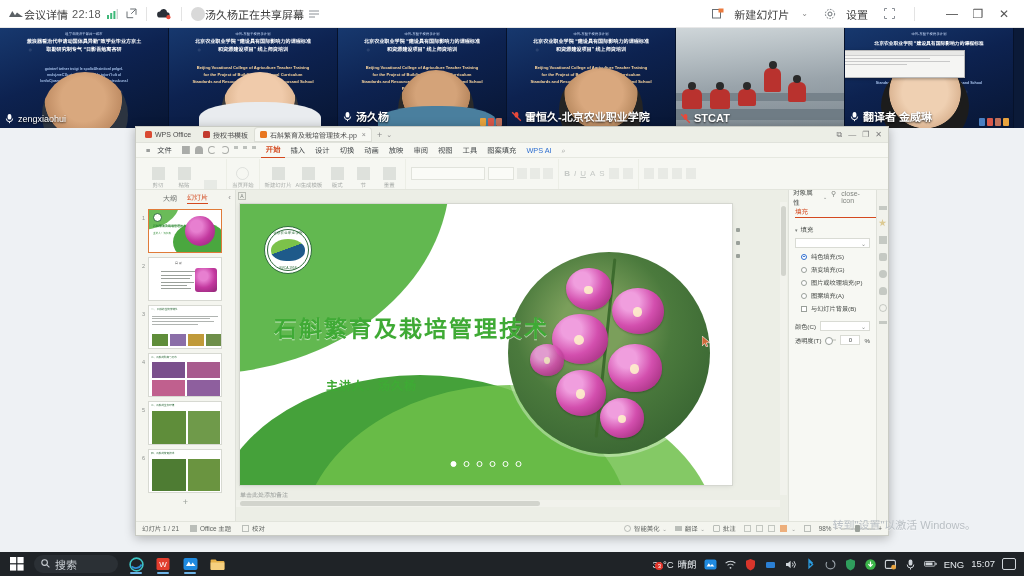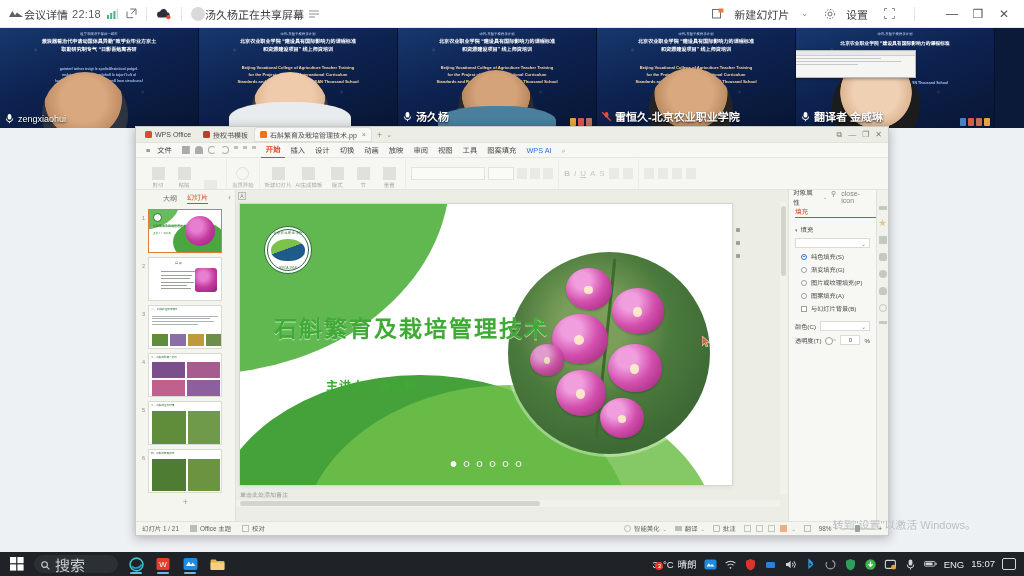--- a/index.html
+++ b/index.html
@@ -28,21 +28,21 @@
   .spacer{ flex:1 1 auto; }
   .tb-right{ gap:10px; }
   .win-btns{ display:flex; align-items:center; gap:2px; margin-left:6px;}
   .win-btn{ width:24px;height:20px; display:flex;align-items:center;justify-content:center;
             color:#555; font-size:12px; }
   .caret{ font-size:8px; color:#8b8b8b; margin-left:2px;}
 
   
   .tiles{ position:absolute; left:0; top:28px; width:1024px; height:100px;
           display:flex; background:#0b1a38; }
-  .tile{ position:relative; width:199px; height:100px; overflow:hidden;
+  .tile{ position:relative; width:169px; height:100px; overflow:hidden;
          background:#0d2550; border-right:1px solid #06122b; }
   .tile.active{ box-shadow:inset 0 0 0 2px #19c39c; }
   .tile .slidebg{ position:absolute; inset:0;
     background:
       radial-gradient(circle at 18% 22%, rgba(255,255,255,.10) 0 1px, transparent 2px),
       radial-gradient(circle at 72% 64%, rgba(255,255,255,.08) 0 1px, transparent 2px),
       radial-gradient(circle at 45% 84%, rgba(255,255,255,.07) 0 1px, transparent 2px),
       linear-gradient(160deg,#17386e 0%,#0d2250 45%,#081634 100%);
   }
   .tile .tiny-head{ position:absolute; top:3px; left:0; right:0; text-align:center;
@@ -244,21 +244,21 @@
              border-radius:0 4px 0 0;}
   .sharebar .nm{ color:#fff; font-size:11px; white-space:nowrap;}
   .sb-ico{ width:13px;height:13px; display:block;}
 
   
   .taskbar{ position:absolute; left:0; bottom:0; width:1024px; height:24px;
             background:#1f2327; display:flex; align-items:center; padding:0 2px;}
   .tb-start{ width:30px; height:24px; display:flex; align-items:center; justify-content:center;}
   .search-pill{ display:flex; align-items:center; gap:5px; height:18px; padding:0 9px 0 7px;
                 background:#2b3035; border-radius:9px; margin-left:2px; min-width:84px;}
-  .search-pill span{ font-size:15px; color:#c9ced3;}
+  .search-pill span{ font-size:11px; color:#c9ced3;}
   .tb-apps{ display:flex; align-items:center; gap:3px; margin-left:6px;}
   .tb-app{ width:24px;height:22px; display:flex;align-items:center;justify-content:center;
            position:relative; border-radius:3px;}
   .tb-app.run::after{ content:""; position:absolute; left:50%; bottom:1px; transform:translateX(-50%);
                       width:12px;height:2px;background:#6fb5e8;border-radius:1px;}
   .tray{ margin-left:auto; display:flex; align-items:center; gap:7px; padding-right:6px;}
   .tray .txt{ font-size:9.5px; color:#e6eaee; white-space:nowrap;}
   .tray .clock{ display:flex; flex-direction:column; line-height:1.05; align-items:flex-end;
                 font-size:8px; color:#e6eaee; }
   .weather{ display:flex; align-items:center; gap:4px;}
@@ -422,20 +422,39 @@
         <span class="mic-ico">
           <svg viewBox="0 0 11 11">
               <rect x="3.6" y="1" width="3.8" height="5.6" rx="1.9" fill="#e8493a"></rect>
               <path d="M1.2 1.2 L9.8 9.8" stroke="#e8493a" stroke-width="1.4"></path>
             </svg>
         </span>
         <span class="nm big">雷恒久-北京农业职业学院</span>
       </div>
     </div>
 
+    <div class="tile">
+      <div class="tile-room"></div>
+      <div class="room-desk" style="left:0;bottom:8px;width:170px;height:11px;"></div>
+      <div class="room-desk" style="left:0;bottom:27px;width:170px;height:8px;opacity:.8"></div>
+      <div class="room-kid" style="left:6px;bottom:19px;width:20px;height:20px;"></div>
+      <div class="room-kid" style="left:34px;bottom:19px;width:20px;height:20px;"></div>
+      <div class="room-kid" style="left:62px;bottom:22px;width:18px;height:17px;"></div>
+      <div class="room-kid" style="left:88px;bottom:36px;width:17px;height:24px;"></div>
+      <div class="room-kid" style="left:112px;bottom:26px;width:18px;height:20px;"></div>
+      <div class="namebar">
+        <span class="mic-ico">
+          <svg viewBox="0 0 11 11">
+              <rect x="3.6" y="1" width="3.8" height="5.6" rx="1.9" fill="#e8493a"></rect>
+              <path d="M1.2 1.2 L9.8 9.8" stroke="#e8493a" stroke-width="1.4"></path>
+            </svg>
+        </span>
+        <span class="nm big">STCAT</span>
+      </div>
+    </div>
 
     <div class="tile">
       <div class="slidebg"></div>
       <div class="tiny-head">中国-东盟千校携手计划</div>
       <div class="slide-title" style="top:12px;font-size:4.8px">北京农业职业学院 “建设具有国际影响力的课程标准</div>
       <div class="slide-sub" style="top:52px;font-size:3.6px;color:#a8c4ee">Standards and Resources under the ASEAN Thousand School</div>
       <div class="person" style="left:36px;bottom:-20px;width:88px;height:84px;background:radial-gradient(circle at 50% 34%,#efd0b2 0 32%,#dcb694 50%,#1c1c1c 51%);"></div>
       <div class="popup-doc" style="left:-10px;top:22px;width:130px;height:28px;">
         <div class="pd-bar"></div>
         <div class="pd-line" style="width:70%"></div>

